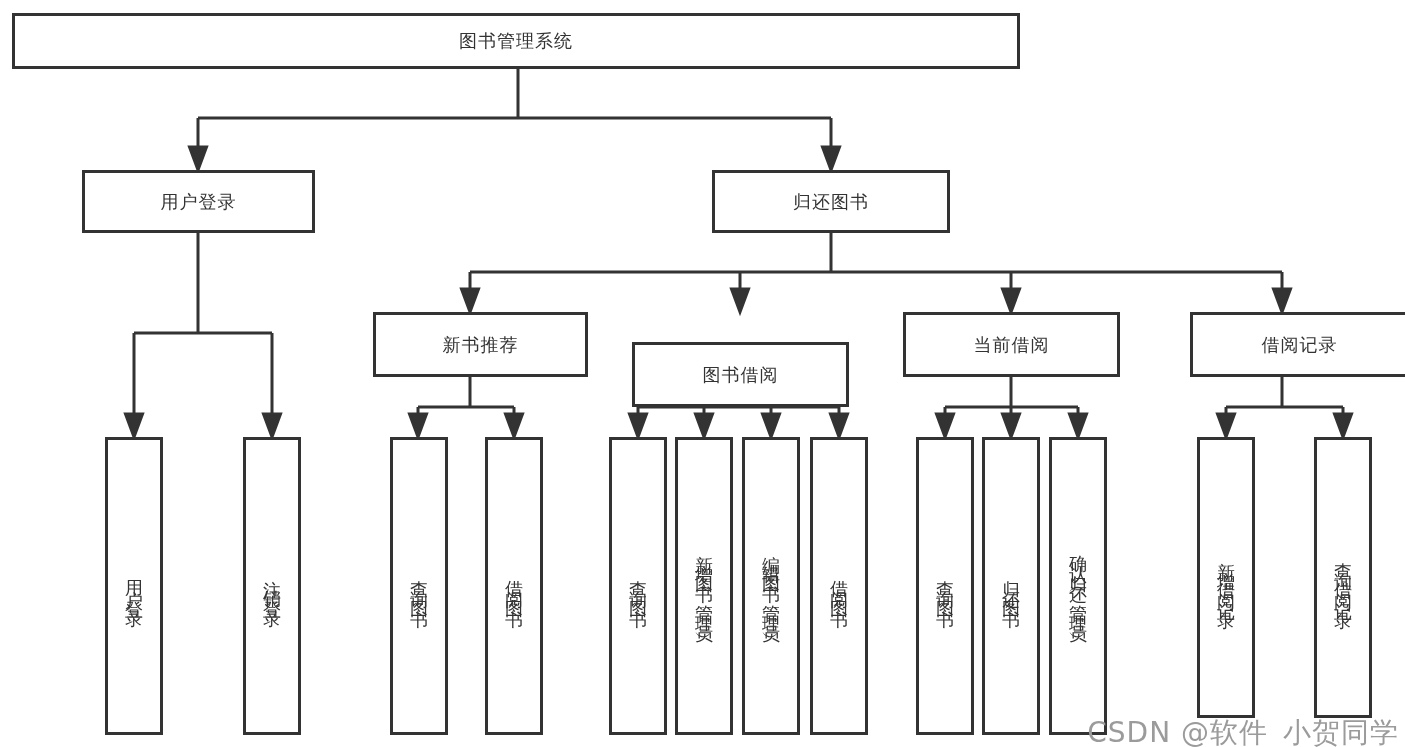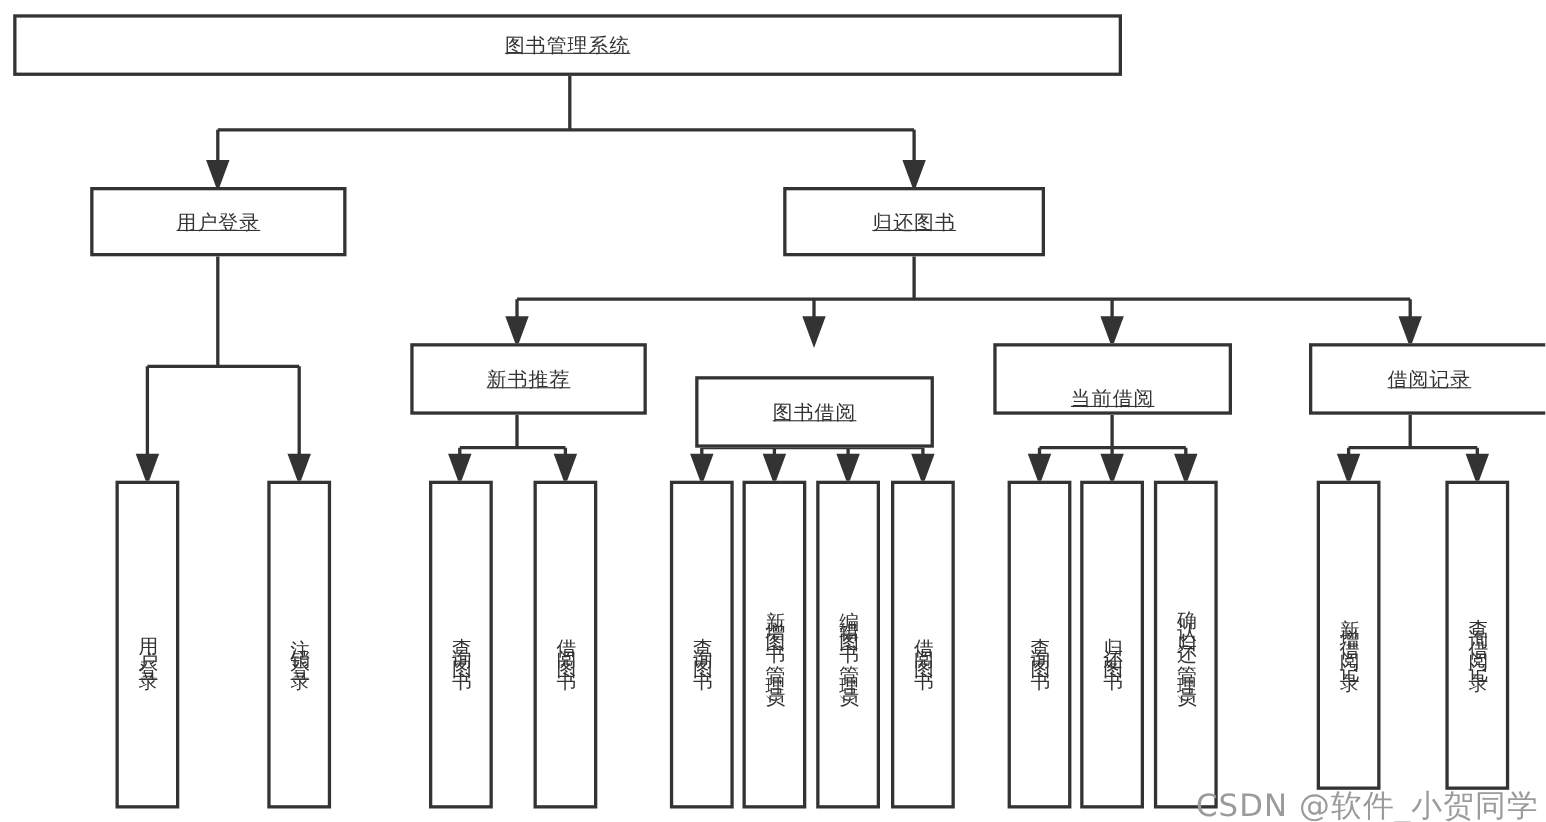--- a/index.html
+++ b/index.html
@@ -30,36 +30,35 @@
     border: 3px solid #333333;
     color: #333333;
     display: flex;
     align-items: center;
     justify-content: center;
     text-align: center;
   }
   .h-box {
     font-size: 18px;
     letter-spacing: 1px;
-    text-decoration: underline;
   }
   .v-box {
     writing-mode: vertical-rl;
     text-orientation: mixed;
     font-size: 18px;
     letter-spacing: 10px;
     line-height: 1.1;
   }
   
   .n-root        { left: 12px;   top: 13px;  width: 1008px; height: 56px; }
   .n-user-login  { left: 82px;   top: 170px; width: 233px;  height: 63px; }
   .n-book-mgmt   { left: 712px;  top: 170px; width: 238px;  height: 63px; }
   .n-new-book    { left: 373px;  top: 312px; width: 215px;  height: 65px; }
   .n-borrow      { left: 632px;  top: 312px; width: 217px;  height: 65px; margin-top: 30px; }
-  .n-current     { left: 903px;  top: 312px; width: 217px;  height: 65px; align-items: flex-end; }
+  .n-current     { left: 903px;  top: 312px; width: 217px;  height: 65px; }
   .n-record      { left: 1173px; top: 312px; width: 219px;  height: 65px; margin-left: 17px; }
 
   .lf            { top: 437px; width: 58px; height: 298px; }
   .lf-short      { top: 437px; width: 58px; height: 281px; }
   .l-g0-1 { left: 105px; }
   .l-g0-2 { left: 243px; }
   .l-g1-1 { left: 390px; }
   .l-g1-2 { left: 485px; }
   .l-g2-1 { left: 609px; }
   .l-g2-2 { left: 675px; }

